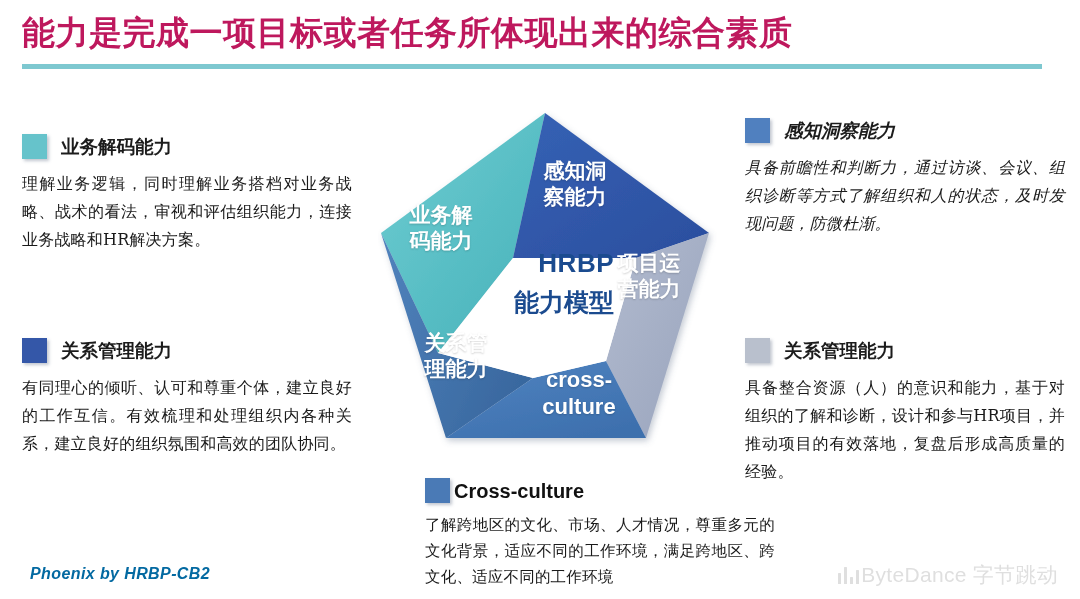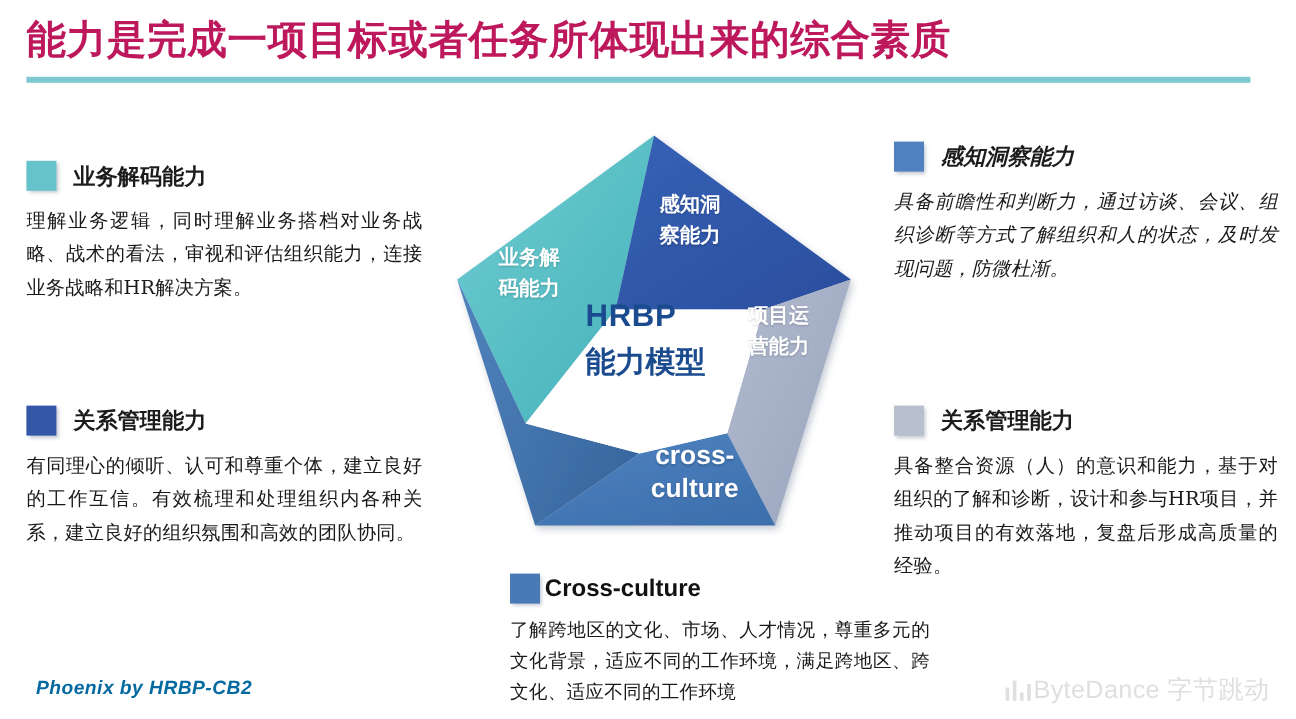--- a/index.html
+++ b/index.html
@@ -101,21 +101,21 @@
     top: 108px;
     width: 340px;
     height: 355px;
   }
   .pentagon-wrap svg { display: block; }
 
   .seg-label {
     position: absolute;
     color: #ffffff;
     font-weight: bold;
-    font-size: 17px;
+    font-size: 21px;
     line-height: 26px;
     text-align: center;
     text-shadow: 0 1px 2px rgba(0,0,0,0.18);
     pointer-events: none;
     white-space: pre-line;
   }
   #lbl-insight  { left: 152px; top: 50px;  width: 90px; }
   #lbl-business { left: 18px;  top: 94px;  width: 90px; }
   #lbl-project  { left: 226px; top: 142px; width: 90px; }
   #lbl-relation { left: 30px;  top: 222px; width: 96px; }
@@ -123,21 +123,21 @@
     left: 146px; top: 258px; width: 110px;
     font-size: 22px; line-height: 27px;
     font-family: "Liberation Sans", sans-serif;
   }
 
   .center-label {
     position: absolute;
     left: 110px;
     top: 140px;
     width: 126px;
-    text-align: left;
+    text-align: right;
     color: #1b4b8f;
     font-weight: bold;
     pointer-events: none;
   }
   .center-label .cl-en {
     font-size: 26px;
     line-height: 30px;
     letter-spacing: 0.5px;
   }
   .center-label .cl-cn {
@@ -282,20 +282,22 @@
 
       <polygon points="135,150 258,150 228,253 155,270 60,245" fill="#ffffff"></polygon>
     </svg>
 
     <div class="seg-label" id="lbl-insight">感知洞
 察能力</div>
     <div class="seg-label" id="lbl-business">业务解
 码能力</div>
     <div class="seg-label" id="lbl-project">项目运
 营能力</div>
+    <div class="seg-label" id="lbl-relation">关系管
+理能力</div>
     <div class="seg-label" id="lbl-cross">cross-
 culture</div>
 
     <div class="center-label">
       <div class="cl-en">HRBP</div>
       <div class="cl-cn">能力模型</div>
     </div>
   </div>
 
   <div class="footer-left">Phoenix by HRBP-CB2</div>

